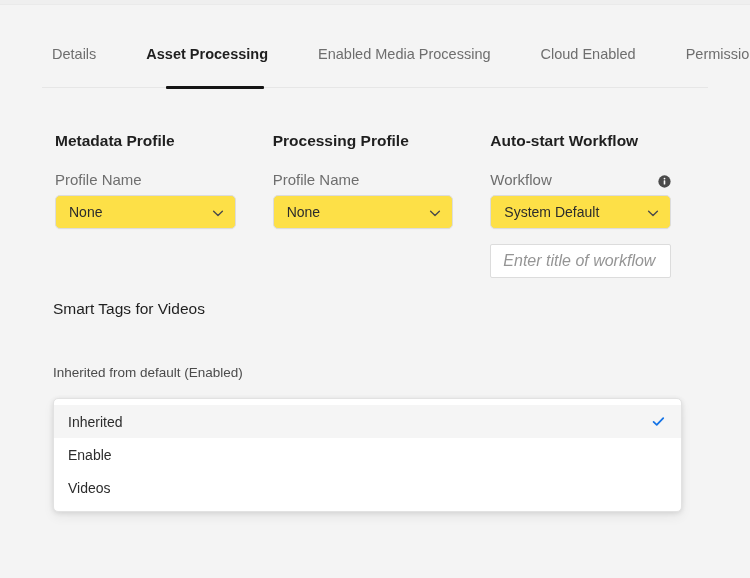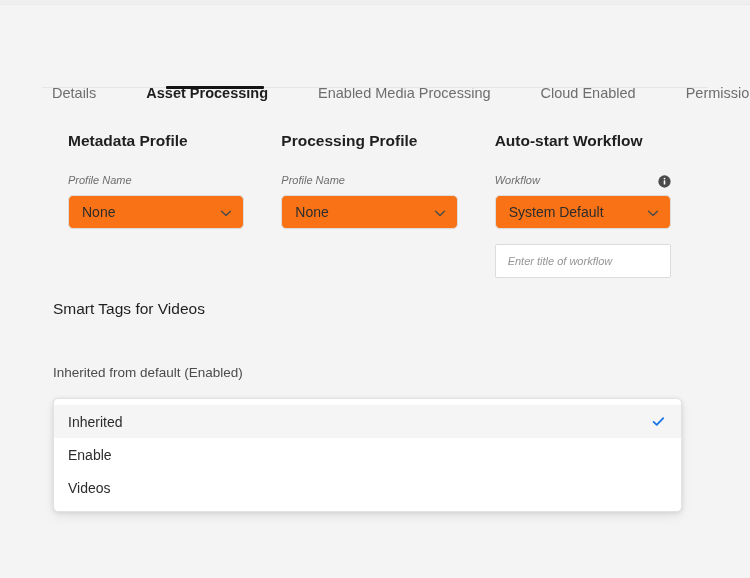--- a/index.html
+++ b/index.html
@@ -29,21 +29,20 @@
     top: 42px;
     left: 42px;
     right: 42px;
     height: 46px;
   }
   .tablist {
     display: flex;
     align-items: flex-start;
     gap: 0;
     height: 44px;
-    margin-top: 39px;
   }
   .tab {
     font-size: 14.5px;
     color: #6e6e6e;
     padding: 2px 25px 0 0;
     line-height: 20px;
     white-space: nowrap;
     cursor: pointer;
     position: relative;
   }
@@ -69,21 +68,21 @@
     right: 0;
     top: 45px;
     height: 1px;
     background: #e6e6e6;
   }
 
   
   .columns {
     position: absolute;
     top: 132px;
-    left: 68px;
+    left: 55px;
     right: 42px;
     display: flex;
   }
   .col {
     width: 185px;
     margin-right: 37px;
   }
   .col-title {
     font-size: 15.5px;
     font-weight: bold;
@@ -93,37 +92,36 @@
     white-space: nowrap;
   }
   .field-label-row {
     display: flex;
     align-items: center;
     justify-content: space-between;
     margin-bottom: 7px;
     height: 16px;
   }
   .field-label {
-    font-size: 11px;
+    font-size: 15px;
     color: #6e6e6e;
     line-height: 16px;
-    font-style: italic;
   }
   .info-icon {
     width: 13px;
     height: 13px;
     display: inline-block;
     cursor: pointer;
   }
 
   
   .picker {
     box-sizing: border-box;
     height: 34px;
-    background: #f97316;
+    background: #fde047;
     border: 1px solid #dcdcdc;
     border-radius: 5px;
     display: flex;
     align-items: center;
     justify-content: space-between;
     padding: 0 11px 0 13px;
     font-size: 14px;
     color: #2c2c2c;
     cursor: pointer;
     box-shadow: 0 1px 1px rgba(0,0,0,0.015);
@@ -136,21 +134,21 @@
   }
   .textfield {
     box-sizing: border-box;
     width: 100%;
     height: 34px;
     background: #ffffff;
     border: 1px solid #dcdcdc;
     border-radius: 2px;
     padding: 0 12px;
     font-family: "Liberation Sans", sans-serif;
-    font-size: 11px;
+    font-size: 16px;
     color: #2c2c2c;
     outline: none;
   }
   .textfield::placeholder {
     color: #959595;
     font-style: italic;
   }
   .spacer-16 { height: 15px; }
 
   

